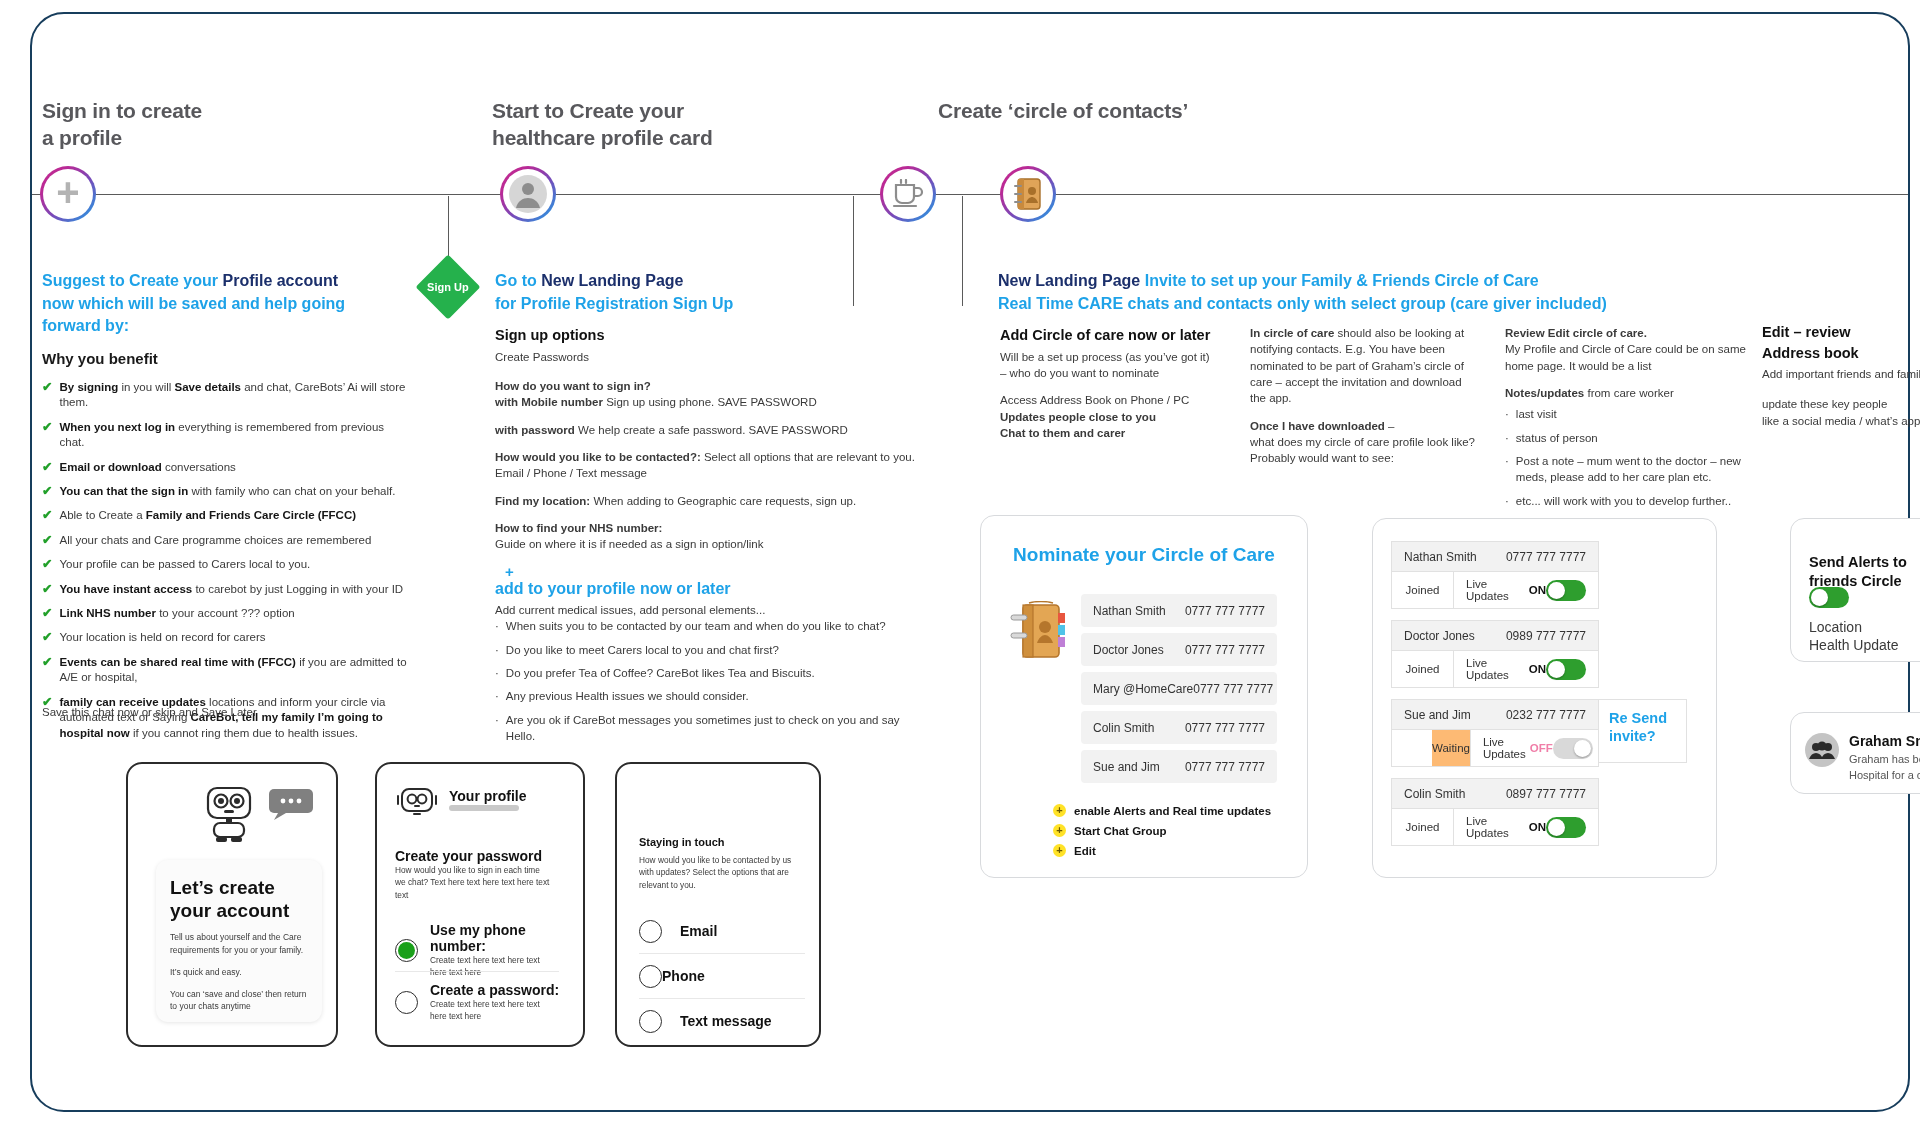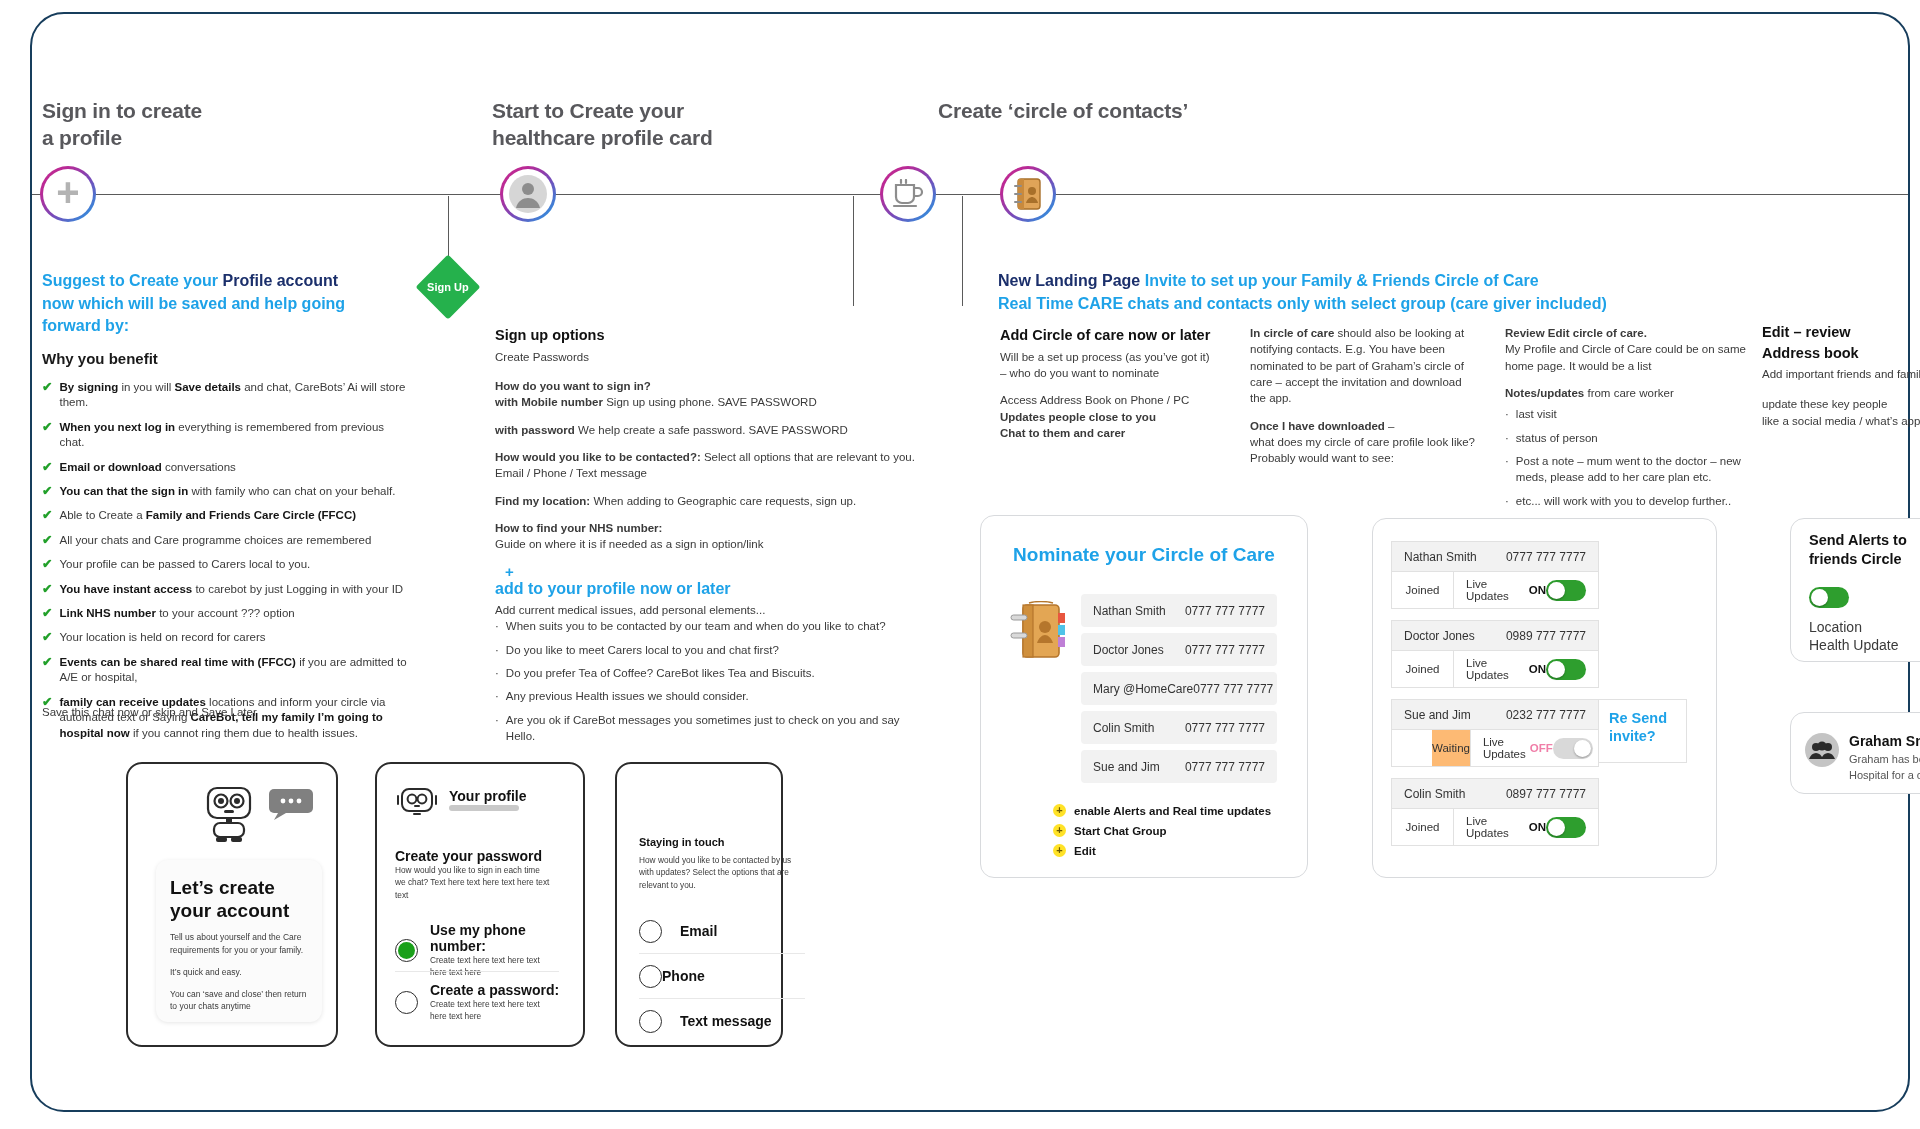--- a/index.html
+++ b/index.html
@@ -346,20 +346,24 @@
         <span><b>Events can be shared real time with (FFCC)</b> if you are admitted to A/E or hospital,</span>
       </div>
       <div class="chk-row">
         <span class="chk">✔</span>
         <span><b>family can receive updates</b> locations and inform your circle via automated text or Saying <b>CareBot, tell my family I’m going to hospital now</b> if you cannot ring them due to health issues.</span>
       </div>
     </div>
 
   <div class="savenote" style="left:42px; top:706px;">Save this chat now or skip and  Save Later</div>
 
+  <div class="headline" style="left:495px; top:270px; width:330px;">
+    <span>Go to </span><span class="dark">New Landing Page</span><br>
+    <span>for Profile Registration Sign Up</span>
+  </div>
 
   <div class="tblock" style="left:495px; top:325px; width:420px;">
     <h4>Sign up options</h4>
     <p class="tight">Create Passwords</p>
   </div>
 
   <div class="tblock" style="left:495px; top:378px; width:420px;">
     <p class="tight"><span class="tblock" style="position:static;"><b>How do you want to sign in?</b></span></p>
     <p><b>with Mobile number</b><span> Sign up using phone. SAVE PASSWORD</span></p>
     <p><b>with password</b><span> We help create a safe password. SAVE PASSWORD</span></p>
@@ -560,21 +564,21 @@
             <div class="st-live">Live Updates<b>ON</b></div>
             <div class="toggle on">
               <div class="knob"></div>
             </div>
           </div>
         </div>
       </div>
   </div>
 
   <div class="card" style="left:1790px; top:518px; width:160px; height:144px;">
-    <div class="small-card-title" style="position:absolute; left:18px; top:12px; white-space:pre-line;">Send Alerts to
+    <div class="small-card-title" style="position:absolute; left:18px; top:34px; white-space:pre-line;">Send Alerts to
 friends Circle</div>
     <div class="toggle on" style="position:absolute; left:18px; top:68px;">
       <div class="knob"></div>
     </div>
     <div class="small-card-text" style="position:absolute; left:18px; top:98px;">Location</div>
     <div class="small-card-text" style="position:absolute; left:18px; top:116px;">Health Update</div>
   </div>
 
   <div class="card" style="left:1790px; top:712px; width:160px; height:82px;">
     <div style="position:absolute; left:14px; top:20px;">
@@ -652,21 +656,21 @@
     <div class="divider" style="position:absolute; left:18px; top:207px; width:164px;"></div>
     <div class="opt-row" style="position:absolute; left:18px; top:218px; width:176px;">
       <div class="radio"></div>
       <div style="margin-left:12px;">
         <div class="mini-h">Create a password:</div>
         <div class="mini-p" style="width:128px;">Create text here text here text here text here</div>
       </div>
     </div>
   </div>
 
-  <div class="phone" style="left:615px; top:762px; width:168px; height:285px;">
+  <div class="phone" style="left:615px; top:762px; width:206px; height:285px;">
     <div class="mini-h" style="position:absolute; left:22px; top:72px; font-size:11px;">Staying in touch</div>
     <div class="mini-p" style="position:absolute; left:22px; top:90px; width:160px;">How would you like to be contacted by us with updates? Select the options that are relevant to you.</div>
     <div id="contact-opts" style="position:absolute; left:22px; top:145px; width:166px;">
         <div class="opt-row" style="height: 44px;">
           <div class="radio"></div>
           <div class="mini-h" style="margin-left: 18px;">Email</div>
         </div>
         <div class="divider"></div>
         <div class="opt-row" style="height: 44px;">
           <div class="radio"></div>

